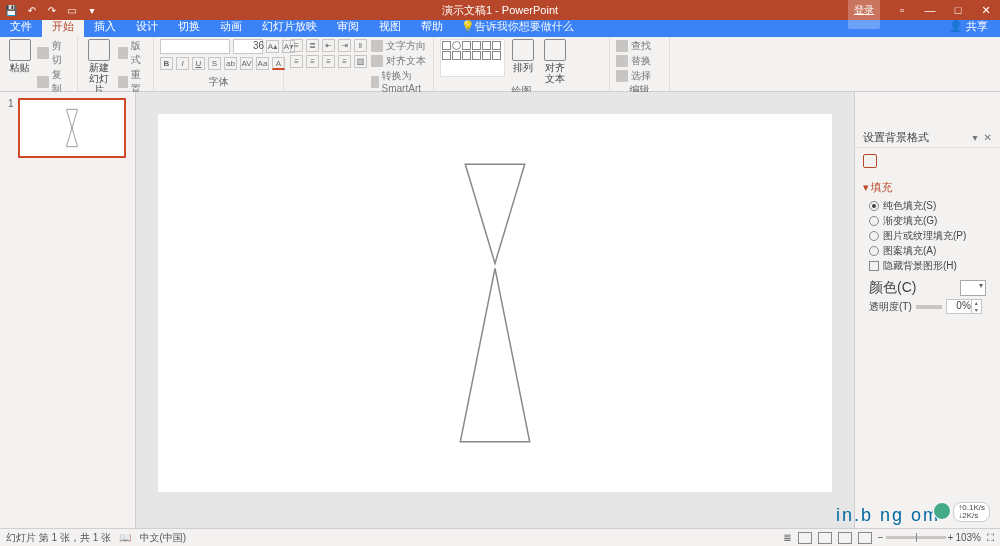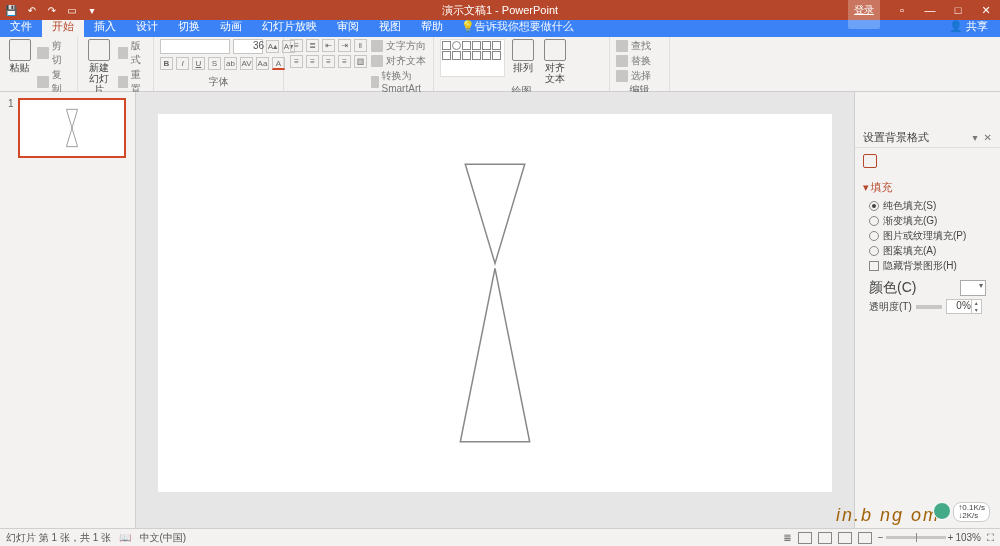--- a/index.html
+++ b/index.html
@@ -70,21 +70,21 @@
   .spin { position: absolute; right: 0; top: 0; bottom: 0; width: 10px; display: flex; flex-direction: column; }
   .spin div { flex:1; border-left:1px solid #c8c6c4; font-size:6px; line-height:6px; text-align:center; color:#666; }
 
   
   .status { position: absolute; left: 0; right: 0; bottom: 0; height: 18px; background: #f3f2f1; border-top: 1px solid #d0cece; display: flex; align-items: center; font-size: 10px; color: #555; padding: 0 6px; }
   .status .right { margin-left: auto; display: flex; align-items: center; gap: 6px; }
   .viewbtn { width: 14px; height: 12px; border: 1px solid #888; }
   .zoom { display: flex; align-items: center; gap: 2px; }
   .zoom-track { width: 60px; height: 3px; background: #c8c6c4; position: relative; }
   .zoom-track::after { content:""; position:absolute; left:50%; top:-3px; width:1px; height:9px; background:#888; }
-  .watermark { position:absolute; right:60px; bottom:20px; color:#a16207; font-size:18px; letter-spacing:2px; font-style:italic; pointer-events:none; }
+  .watermark { position:absolute; right:60px; bottom:20px; color:#0369a1; font-size:18px; letter-spacing:2px; pointer-events:none; }
 
   .netbadge { position:absolute; right:10px; bottom:24px; display:flex; align-items:flex-start; gap:2px; }
   .netbadge .ball { width:18px; height:18px; border-radius:50%; background:#4a8; border:1px solid #fff; }
   .netbadge .txt { background:#fff; border:1px solid #ccc; border-radius:8px; font-size:8px; padding:1px 4px; line-height:8px; }
 </style>
 </head>
 <body>
 
 <div class="titlebar">
   <div class="qat">

